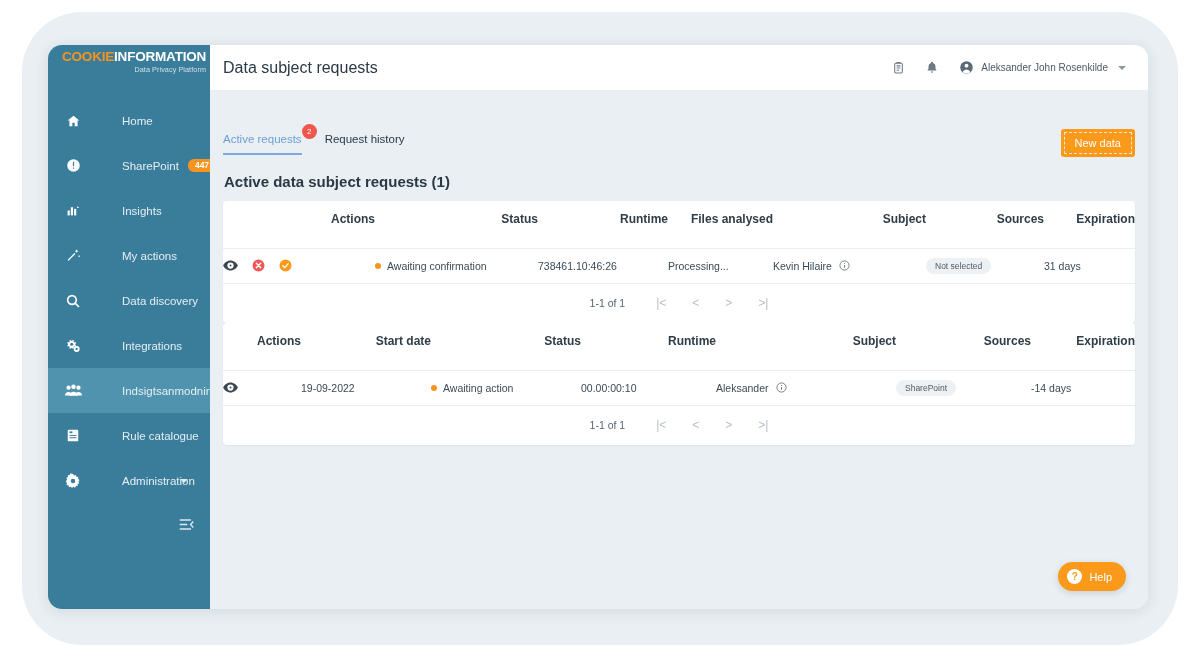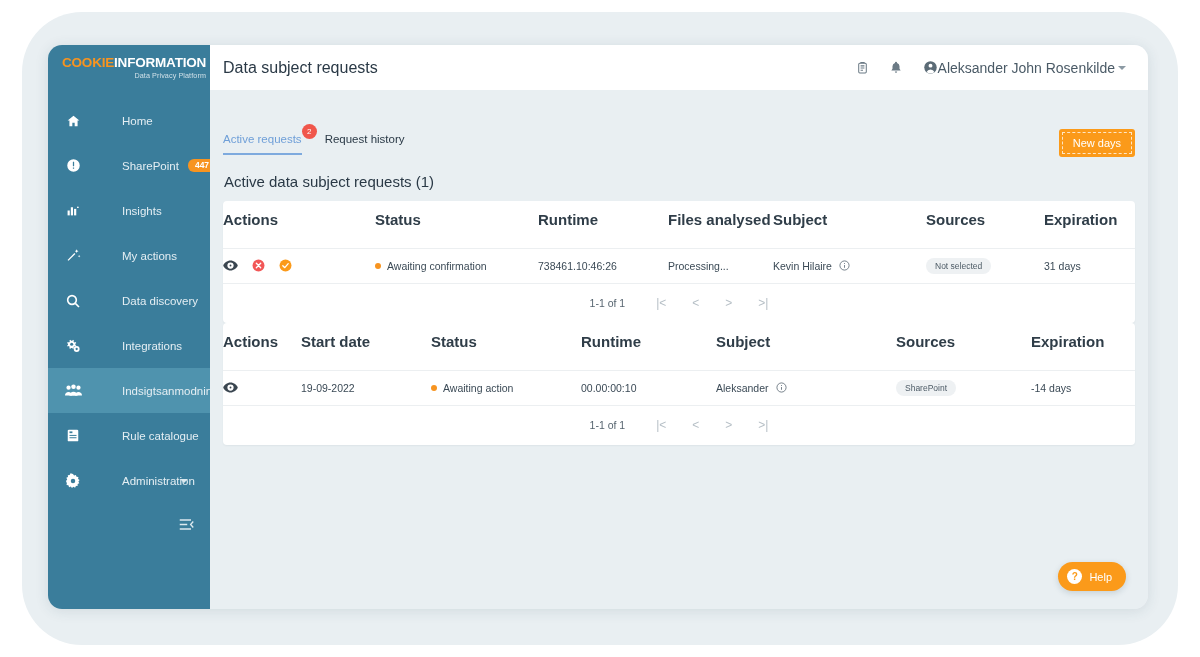--- a/index.html
+++ b/index.html
@@ -37,21 +37,21 @@
   
   #sidebar {
     width: 162px;
     background: #3a7d9b;
     position: relative;
     flex: none;
     display: flex;
     flex-direction: column;
   }
   .brand {
-    padding: 10px 0 0 14px;
+    padding: 4px 0 0 14px;
     height: 45px;
   }
   .brand-line1 {
     font-size: 13.5px; font-weight: bold; letter-spacing: -0.2px;
     white-space: nowrap;
   }
   .brand-cookie { color: #f79420; }
   .brand-information { color: #ffffff; }
   .brand-line2 {
     font-size: 7.2px; color: #cfe0e8; text-align: right;
@@ -109,22 +109,22 @@
     flex: none;
   }
   #page-title {
     font-size: 16px; color: #2a3946; font-weight: 400;
   }
   .topbar-right {
     margin-left: auto; display: flex; align-items: center; gap: 20px;
   }
   .topbar-icon { color: #6b7a85; cursor: pointer; display: flex; }
   .user-chip {
-    display: flex; align-items: center; 
-    font-size: 14px; color: #4a5a66; cursor: pointer;
+    display: flex; align-items: center; gap: 7px;
+    font-size: 10px; color: #4a5a66; cursor: pointer;
   }
   .user-caret {
     width: 0; height: 0;
     border-left: 4px solid transparent;
     border-right: 4px solid transparent;
     border-top: 4.5px solid #8c9aa4;
     margin-left: 3px;
   }
 
   #content {
@@ -160,38 +160,38 @@
     position: absolute; right: 0; top: 23px;
     background: #fb9a1a; color: #fff;
     font-size: 11px; border: none;
     border-radius: 3px; padding: 8px 14px;
     cursor: pointer; outline: 1.5px dashed rgba(255,255,255,.75);
     outline-offset: -4px;
     font-family: "Liberation Sans", sans-serif;
   }
 
   .section-title {
-    font-size: 15px; color: #2a3946; font-weight: 400;
+    font-size: 15px; color: #2a3946; font-weight: 700;
     margin: 18px 0 11px 1px;
   }
   .section-title .count { color: #2a3946; }
 
   .card {
     background: #ffffff;
     border-radius: 4px;
     box-shadow: 0 1px 2px rgba(40,70,90,.06);
   }
   table.grid {
     width: 100%;
     border-collapse: collapse;
     table-layout: fixed;
   }
   table.grid th {
-    text-align: left;
-    font-size: 15px;
+    text-align: right;
+    font-size: 12px;
     font-weight: bold;
     color: #2f3d48;
     padding: 0 0 10px 0;
     border-bottom: 1px solid #eceff1;
   }
   table.grid td {
     font-size: 10.5px;
     color: #3b4a56;
     padding: 0;
     height: 35px;
@@ -414,21 +414,21 @@
       <div id="content">
 
         <div id="tabs-row">
           <div class="tab active">
             <span>Active requests</span>
             <span class="tab-badge">2</span>
           </div>
           <div class="tab">
             <span>Request history</span>
           </div>
-          <button id="new-scan-btn">New days</button>
+          <button id="new-scan-btn">New data</button>
         </div>
 
         <div class="section-title">
           <span>Active data subject requests</span>
           <span class="count">(1)</span>
         </div>
 
         <div class="card">
           <table class="grid">
             <colgroup>

